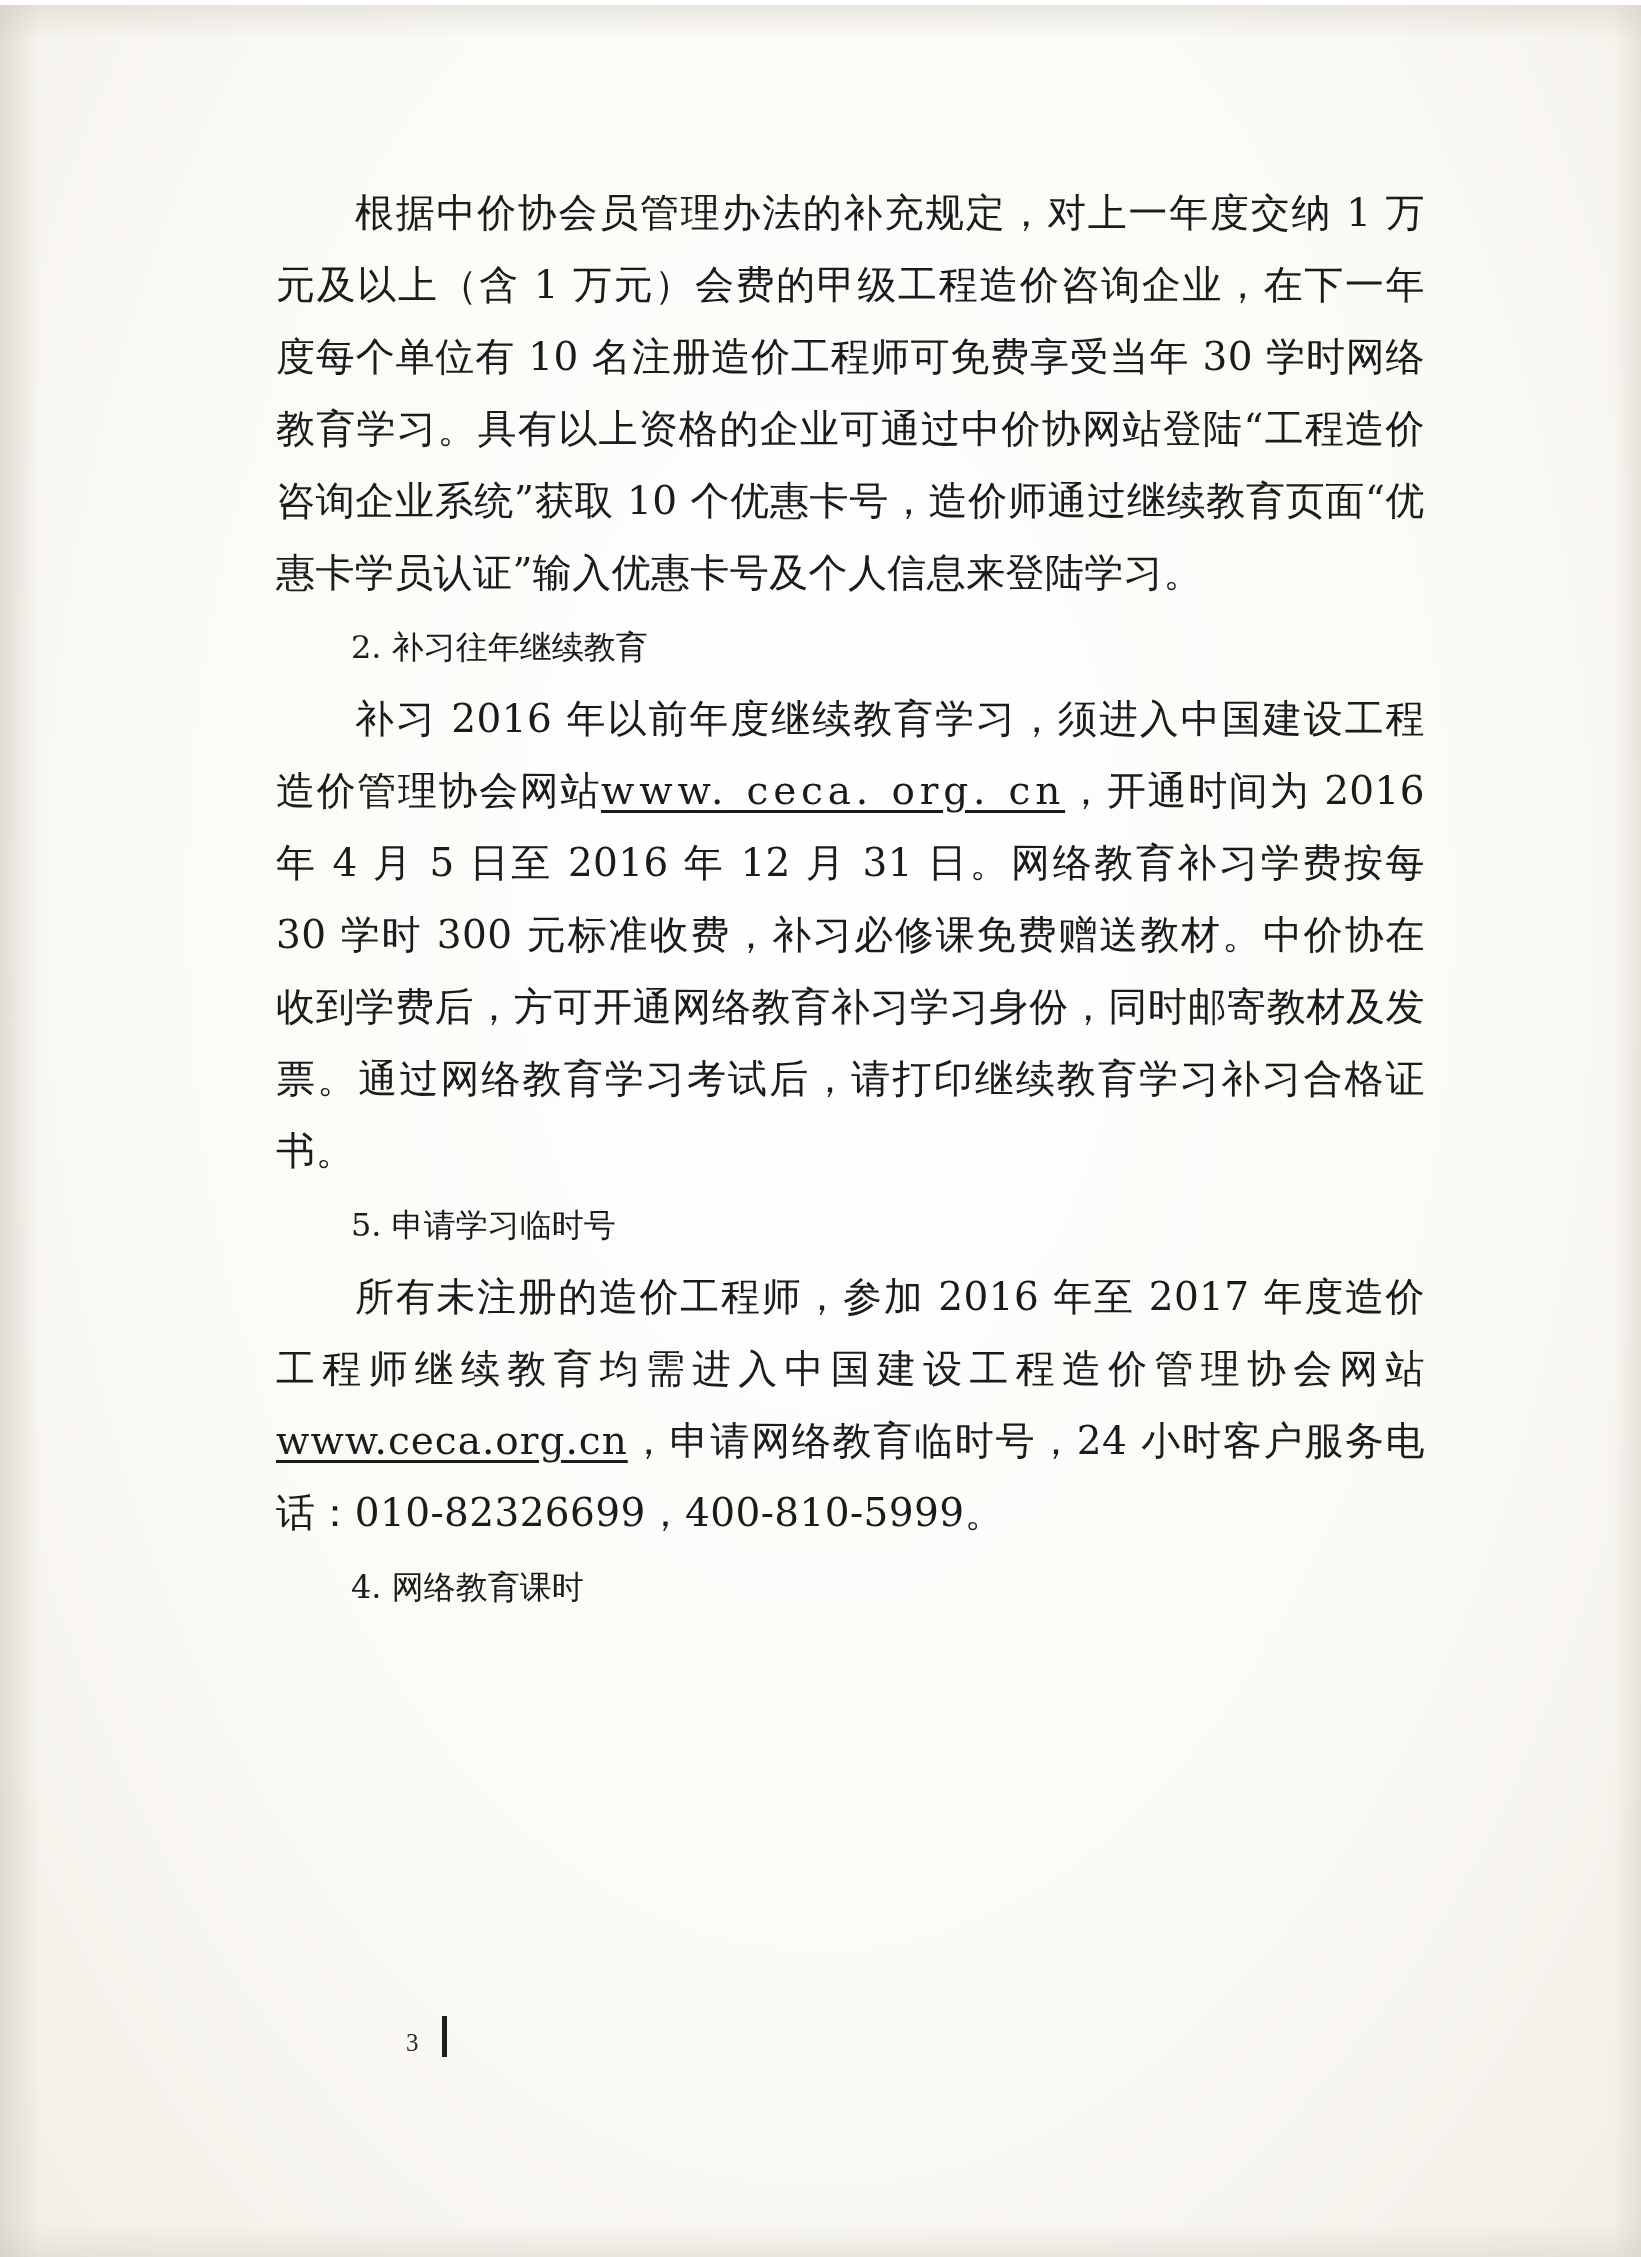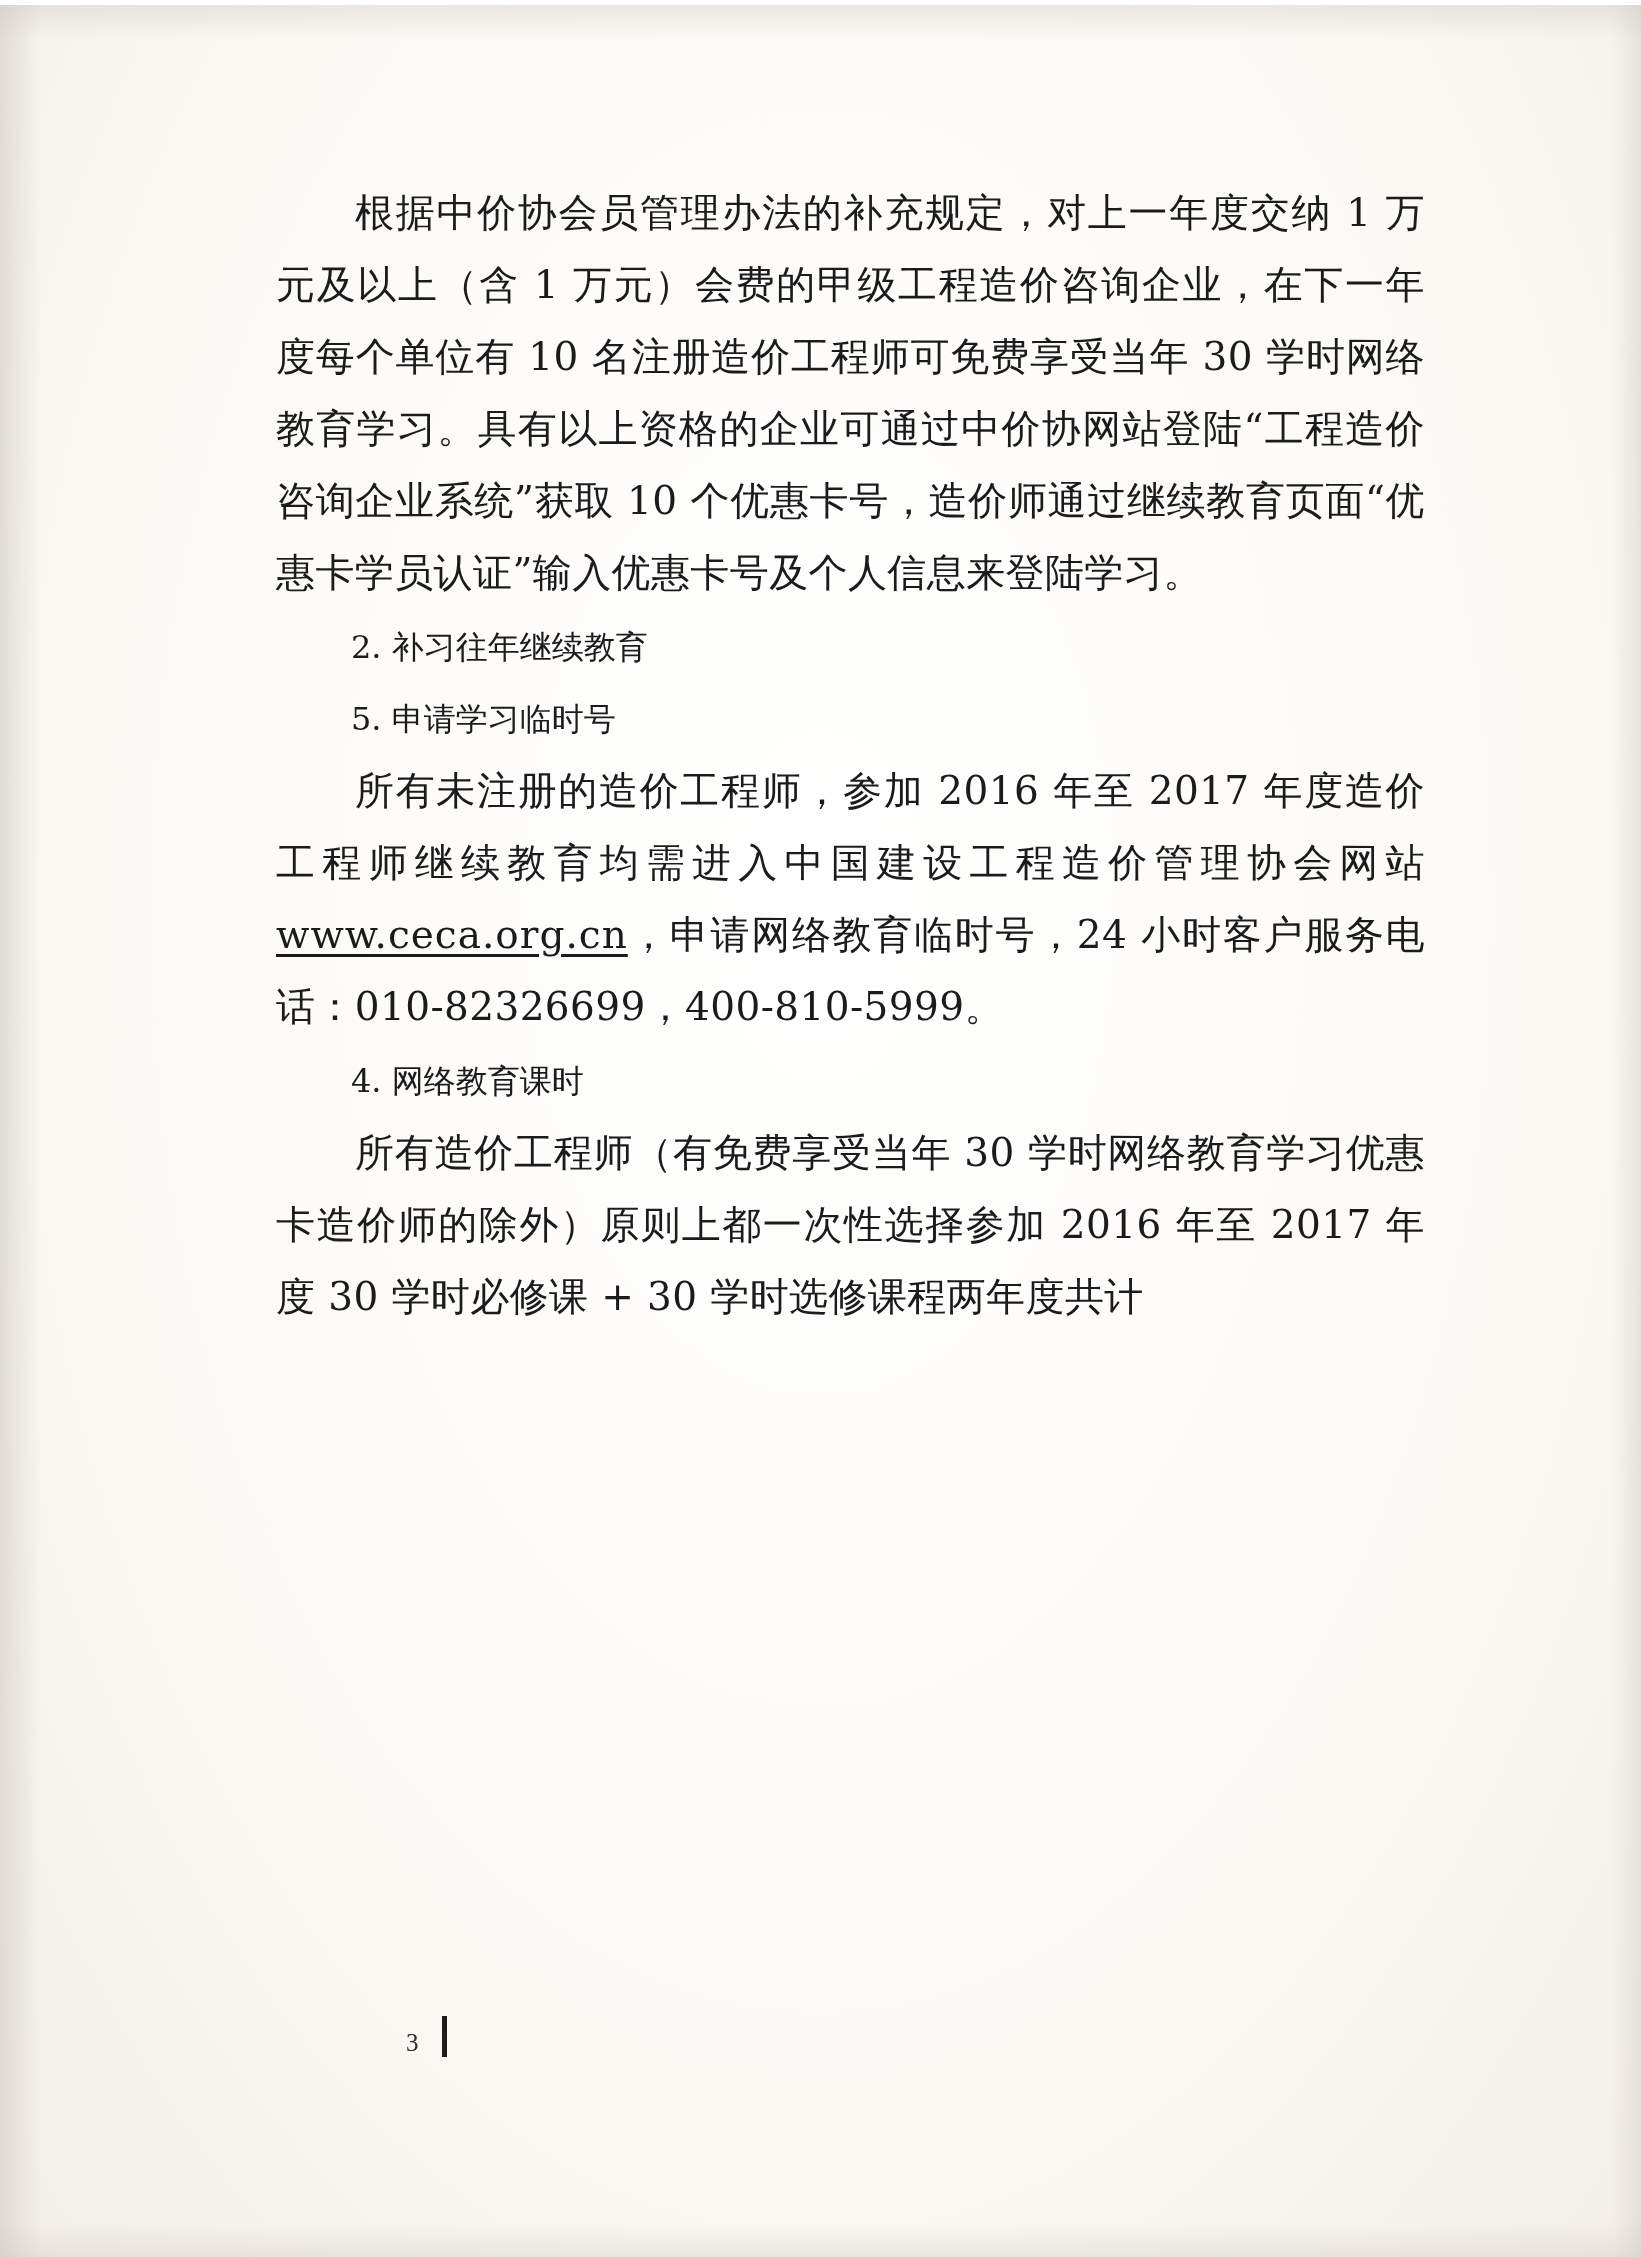--- a/index.html
+++ b/index.html
@@ -110,26 +110,26 @@
   <div class="edge-right"></div>
   <div class="edge-top"></div>
   <div class="edge-bottom"></div>
 
   <div class="content">
 
     <p class="para">根据中价协会员管理办法的补充规定，对上一年度交纳 1 万元及以上（含 1 万元）会费的甲级工程造价咨询企业，在下一年度每个单位有 10 名注册造价工程师可免费享受当年 30 学时网络教育学习。具有以上资格的企业可通过中价协网站登陆“工程造价咨询企业系统”获取 10 个优惠卡号，造价师通过继续教育页面“优惠卡学员认证”输入优惠卡号及个人信息来登陆学习。</p>
 
     <p class="heading">2. 补习往年继续教育</p>
 
+    <p class="para"><span>补习 2016 年以前年度继续教育学习，须进入中国建设工程造价管理协会网站</span><span class="u-link wide">www. ceca. org. cn</span><span>，开通时间为 2016 年 4 月 5 日至 2016 年 12 月 31 日。网络教育补习学费按每 30 学时 300 元标准收费，补习必修课免费赠送教材。中价协在收到学费后，方可开通网络教育补习学习身份，同时邮寄教材及发票。通过网络教育学习考试后，请打印继续教育学习补习合格证书。</span></p>
 
     <p class="heading">5. 申请学习临时号</p>
 
     <p class="para"><span>所有未注册的造价工程师，参加 2016 年至 2017 年度造价工程师继续教育均需进入中国建设工程造价管理协会网站</span><span class="u-link">www.ceca.org.cn</span><span>，申请网络教育临时号，24 小时客户服务电话：010-82326699，400-810-5999。</span></p>
 
     <p class="heading">4. 网络教育课时</p>
 
-    <p class="para">所有造价工程师（有免费享受当年 30 学时网络教育学习优惠卡造价师的除外）原则上都一次性选择参加 2016 年至 2017 年度 30 学时必修课 + 30 学时选修课程两年度共计</p>
   </div>
 
   <div class="page-number">3</div>
   <div class="cursor-bar"></div>
 </div>
 
 
 </body></html>

